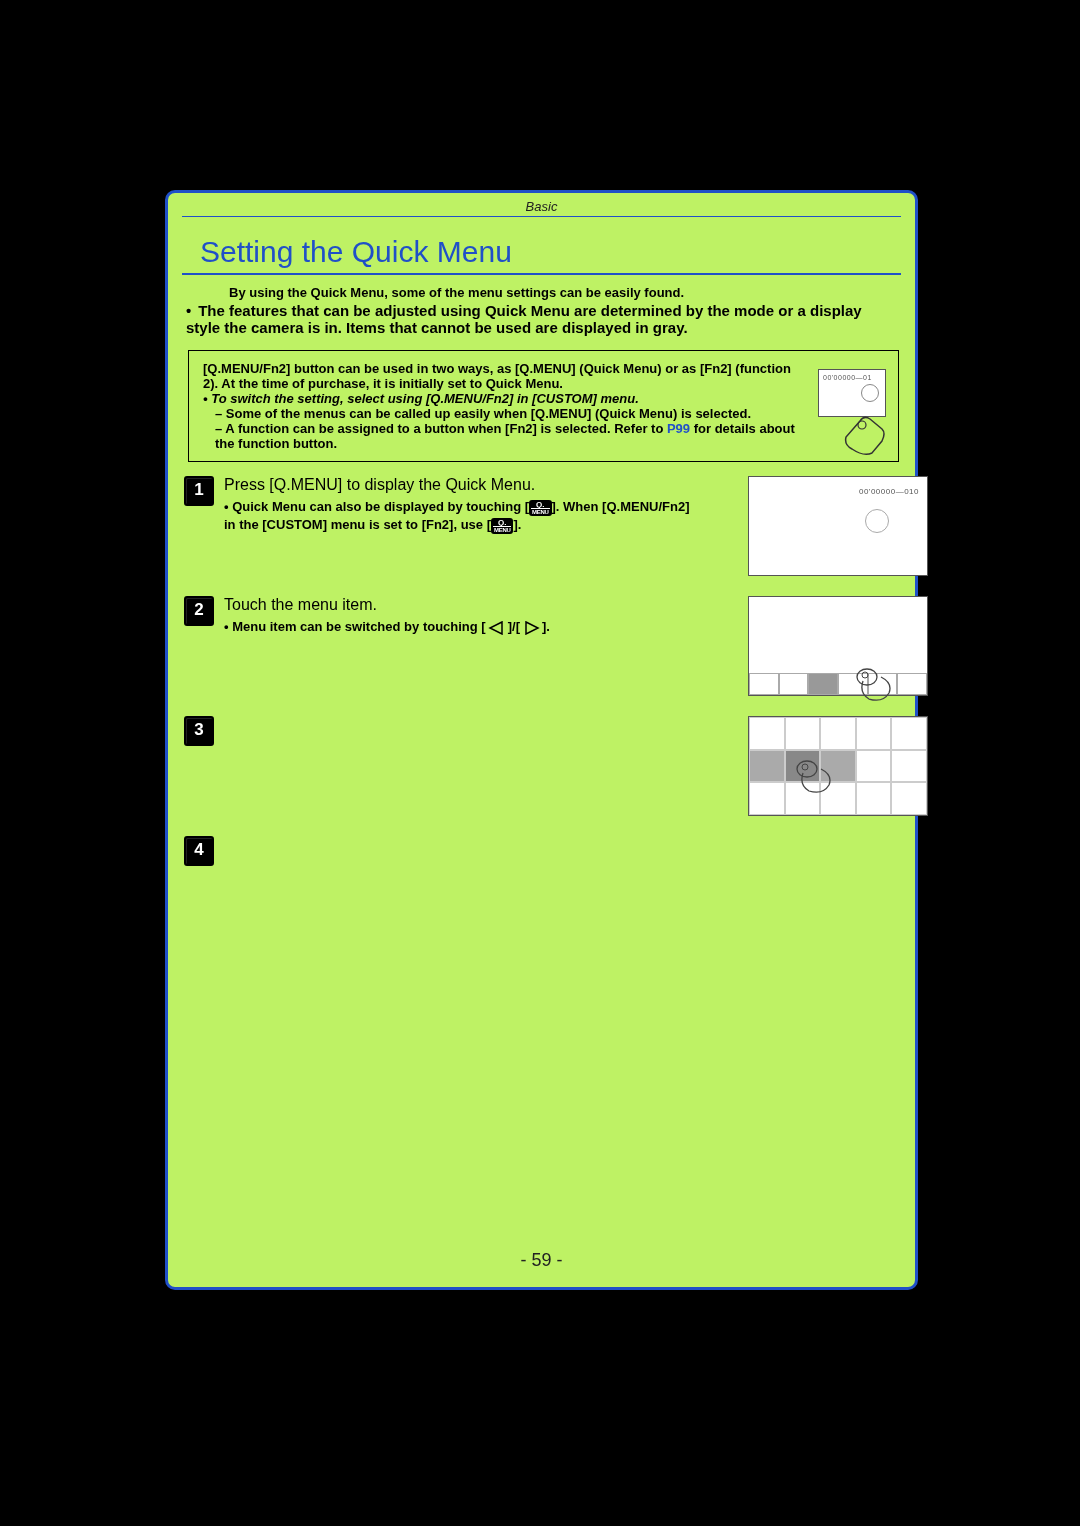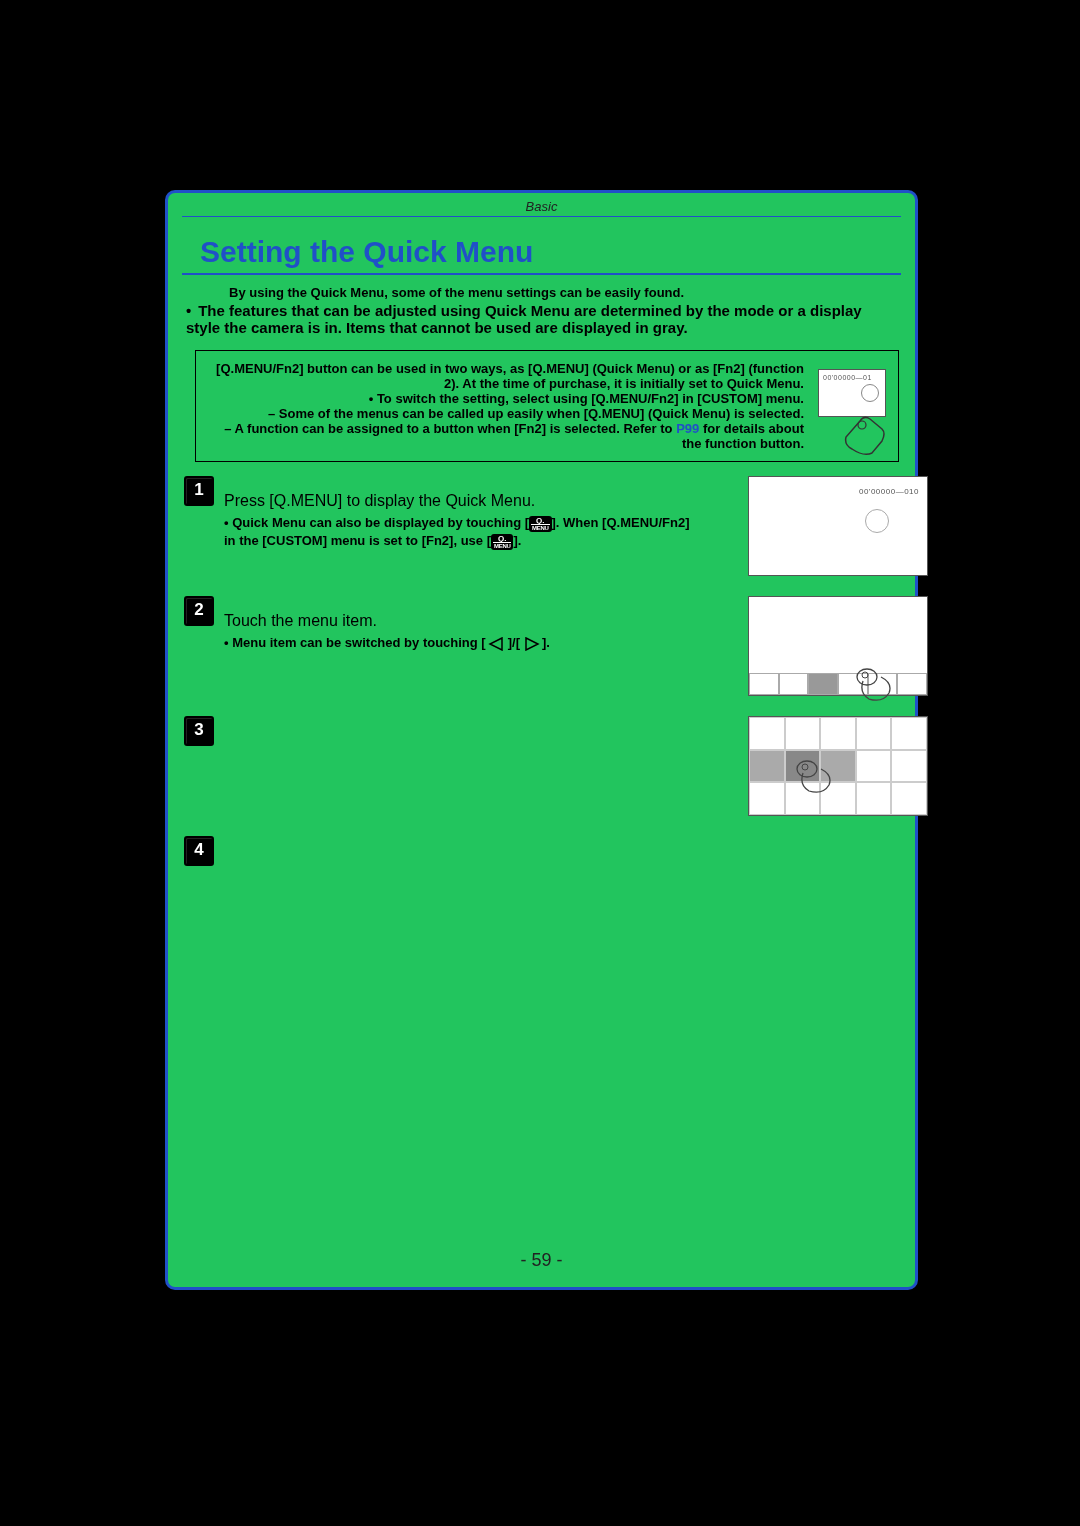--- a/index.html
+++ b/index.html
@@ -10,42 +10,42 @@
     width: 1080px;
     height: 1526px;
     position: relative;
   }
   .page {
     position: absolute;
     top: 190px;
     left: 165px;
     width: 753px;
     height: 1100px;
-    background: #22c55e;
+    background: #bef264;
     border: 3px solid #2050c8;
     border-radius: 10px;
     box-sizing: border-box;
     padding: 0;
   }
   .section-header {
     font-style: italic;
     font-size: 13px;
     text-align: center;
     padding: 6px 0 2px 0;
     color: #222;
   }
   .hr-top {
     border: none;
     border-top: 1px solid #2050c8;
     margin: 0 14px 18px 14px;
   }
   .title {
     color: #2050c8;
     font-size: 30px;
-    font-weight: 700;
+    font-weight: 400;
     padding: 0 18px 4px 18px;
     border-bottom: 2px solid #2050c8;
     margin: 0 14px 10px 14px;
   }
   .intro {
     font-size: 13px;
     font-weight: bold;
     padding: 0 18px 2px 18px;
     margin-left: 43px;
   }
@@ -57,25 +57,24 @@
   .bullet-top {
     display: inline-block;
     vertical-align: top;
     width: 8px;
   }
   .content {
     padding: 0 16px;
   }
   .note-box {
     border: 1px solid #000;
-    margin: 14px 0 14px 11px;
+    margin: 14px 0 14px 4px;
     padding: 10px 14px 10px 14px;
     position: relative;
     font-size: 13px;
-    text-align: right;
   }
   .note-box b { font-weight: bold; }
   .note-illus {
     position: absolute;
     right: 8px;
     top: 18px;
     width: 72px;
     height: 90px;
   }
   .note-illus .viewbox {
@@ -130,21 +129,20 @@
     font-weight: bold;
     font-size: 17px;
     text-align: center;
     line-height: 24px;
     flex-shrink: 0;
     box-shadow: inset 1px 1px 0 #fff2;
   }
   .step-body {
     flex: 1;
     font-size: 16px;
-    margin-top: 16px;
   }
   .step-sub {
     font-size: 13px;
     font-weight: bold;
     margin-top: 4px;
     line-height: 1.4;
   }
   .step-illus {
     width: 180px;
     flex-shrink: 0;
@@ -256,21 +254,21 @@
     <span>The features that can be adjusted using Quick Menu are determined by the mode or a display style the camera is in. Items that cannot be used are displayed in gray.</span>
   </div>
 
   <div class="content">
 
     <div class="note-box">
       <div class="note-text-main">
         <b>[Q.MENU/Fn2] button can be used in two ways, as [Q.MENU] (Quick Menu) or as [Fn2] (function 2). At the time of purchase, it is initially set to Quick Menu.</b>
       </div>
       <div style="padding-right:80px;">
-        <div style="padding-left:0;">
+        <div style="padding-left:0;font-style:italic;">
           <b>• <span>To switch the setting, select using [Q.MENU/Fn2] in [CUSTOM] menu.</span></b>
         </div>
         <div style="padding-left:12px;">
           <b>– <span>Some of the menus can be called up easily when [Q.MENU] (Quick Menu) is selected.</span></b>
         </div>
         <div style="padding-left:12px;">
           <b>– <span>A function can be assigned to a button when [Fn2] is selected. Refer to </span><span class="link">P99</span><span> for details about the function button.</span></b>
         </div>
       </div>
       <div class="note-illus">

